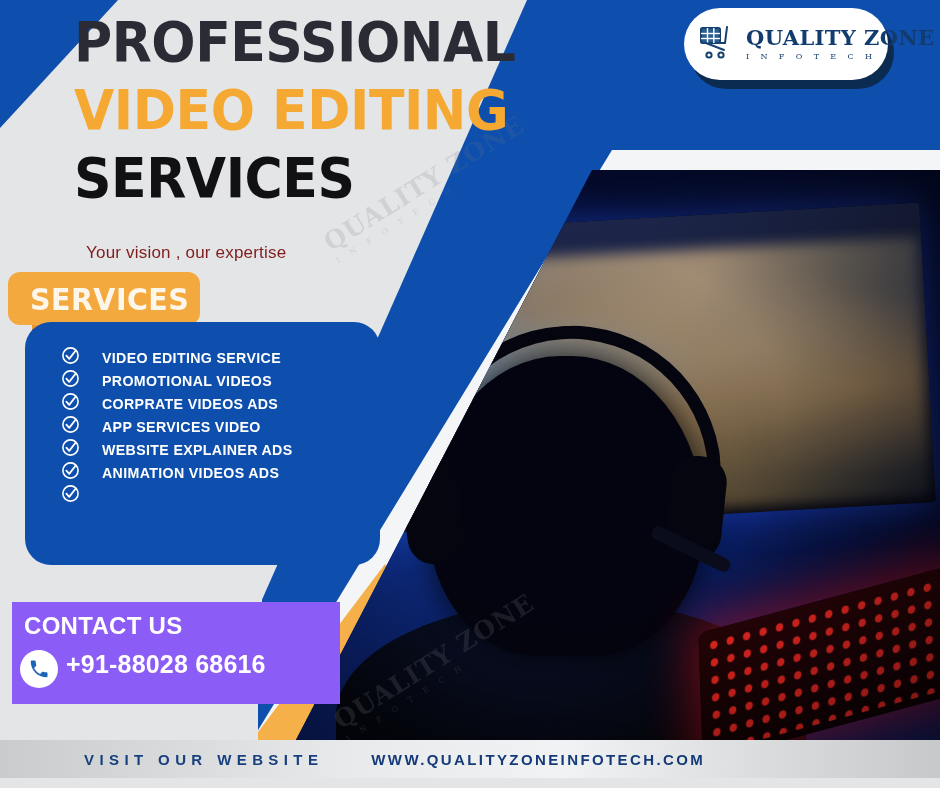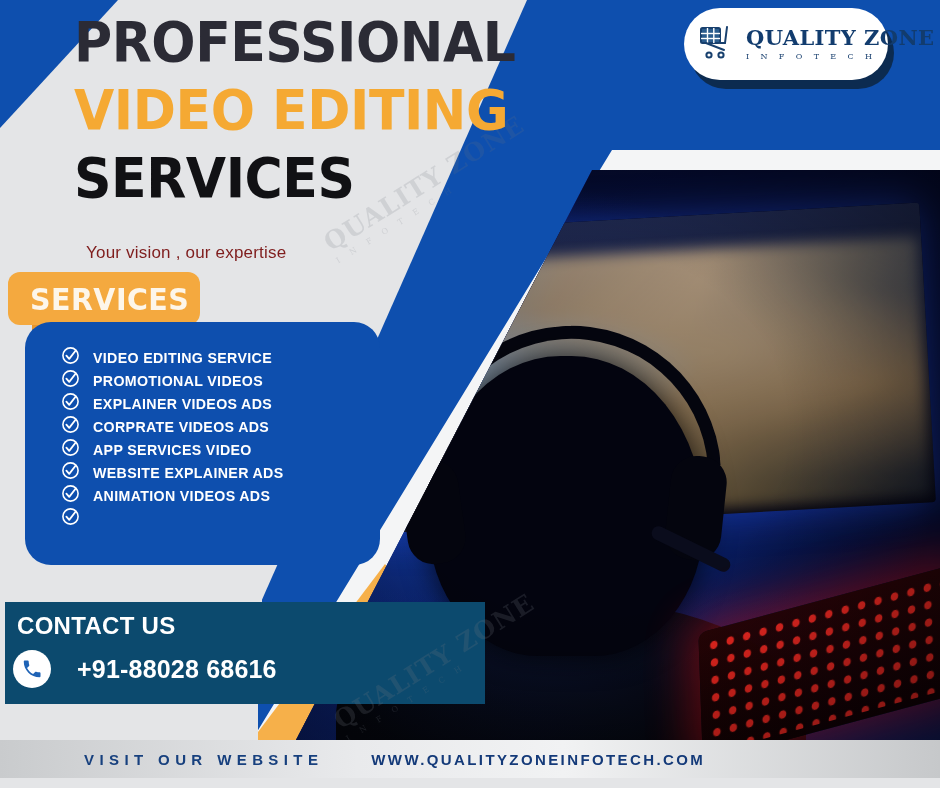--- a/index.html
+++ b/index.html
@@ -158,40 +158,40 @@
   }
   .svc-tail {
     position:absolute; left:32px; top:324px; width:0; height:0;
     border-left:18px solid #e8952c; border-bottom:22px solid transparent;
   }
   .svc-card {
     position:absolute; left:25px; top:322px; width:355px; height:243px;
     background:#0e4fae; border-radius:26px;
   }
   .svc-list { position:absolute; left:36px; top:24px; }
-  .svc-item { display:flex; align-items:center; gap:13px; height:23px; }
+  .svc-item { display:flex; align-items:center; gap:22px; height:23px; }
   .check-icon { width:19px; height:19px; flex:none; }
   .svc-label {
     color:#ffffff; font-weight:bold; font-size:14.2px;
     letter-spacing:.35px; white-space:nowrap;
     font-family:"Liberation Sans", sans-serif;
   }
 
   
   .contact-bar {
-    position:absolute; left:5px; top:602px; width:480px; height:102px;
-    background:#0c4a6e;
+    position:absolute; left:12px; top:602px; width:328px; height:102px;
+    background:#8b5cf6;
   }
   .contact-title {
     position:absolute; left:12px; top:10px;
     color:#ffffff; font-size:24px; font-weight:bold; letter-spacing:.3px;
   }
   .phone-row {
     position:absolute; left:8px; top:48px;
-    display:flex; align-items:center; gap:26px;
+    display:flex; align-items:flex-start; gap:8px;
   }
   .phone-badge {
     width:38px; height:38px; border-radius:50%; background:#ffffff;
     display:flex; align-items:center; justify-content:center; flex:none;
   }
   .phone-number {
     color:#ffffff; font-size:25px; font-weight:bold; letter-spacing:.2px;
   }
 
   
@@ -320,27 +320,20 @@
               <circle cx="12" cy="12" r="9.6" fill="none" stroke="#ffffff" stroke-width="2"></circle>
               <path d="M6.8 12.3 L10.4 16.2 L18.6 5.6" fill="none" stroke="#ffffff" stroke-width="2.3" stroke-linecap="round" stroke-linejoin="round"></path>
             </svg></span>
           <span class="svc-label">PROMOTIONAL VIDEOS</span>
         </div>
         <div class="svc-item">
           <span><svg class="check-icon" viewBox="0 0 24 24" xmlns="http://www.w3.org/2000/svg">
               <circle cx="12" cy="12" r="9.6" fill="none" stroke="#ffffff" stroke-width="2"></circle>
               <path d="M6.8 12.3 L10.4 16.2 L18.6 5.6" fill="none" stroke="#ffffff" stroke-width="2.3" stroke-linecap="round" stroke-linejoin="round"></path>
             </svg></span>
-          <span class="svc-label">EXPLAINER VIDEOS ADS</span>
-        </div>
-        <div class="svc-item">
-          <span><svg class="check-icon" viewBox="0 0 24 24" xmlns="http://www.w3.org/2000/svg">
-              <circle cx="12" cy="12" r="9.6" fill="none" stroke="#ffffff" stroke-width="2"></circle>
-              <path d="M6.8 12.3 L10.4 16.2 L18.6 5.6" fill="none" stroke="#ffffff" stroke-width="2.3" stroke-linecap="round" stroke-linejoin="round"></path>
-            </svg></span>
           <span class="svc-label">CORPRATE VIDEOS ADS</span>
         </div>
         <div class="svc-item">
           <span><svg class="check-icon" viewBox="0 0 24 24" xmlns="http://www.w3.org/2000/svg">
               <circle cx="12" cy="12" r="9.6" fill="none" stroke="#ffffff" stroke-width="2"></circle>
               <path d="M6.8 12.3 L10.4 16.2 L18.6 5.6" fill="none" stroke="#ffffff" stroke-width="2.3" stroke-linecap="round" stroke-linejoin="round"></path>
             </svg></span>
           <span class="svc-label">APP SERVICES VIDEO</span>
         </div>
         <div class="svc-item">

